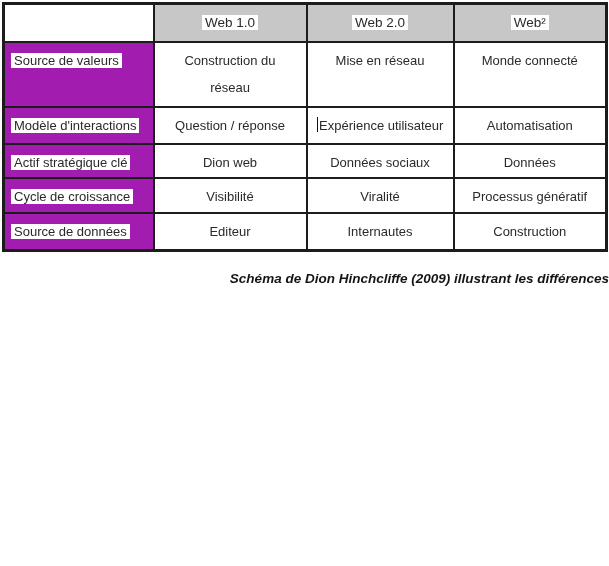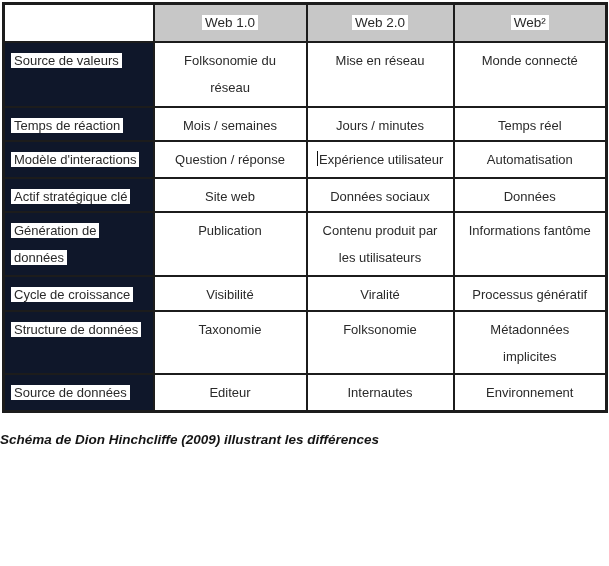--- a/index.html
+++ b/index.html
@@ -21,39 +21,39 @@
     border:2px solid #1c1c1c;
     vertical-align:top;
     padding:4px 3px 1px 3px;
     line-height:27px;
     font-size:13px;font-weight:400;
     text-align:center;
     overflow:hidden;
   }
   th.colhead{background:#c7c7c7;font-size:13.5px;}
   td.corner{background:#ffffff;}
-  td.rowlabel{background:#0f172a;text-align:left;padding-left:6px;}
+  td.rowlabel{background:#a21caf;text-align:left;padding-left:6px;}
   .hl{background:#ffffff;padding:0 3px;}
   .ln{white-space:nowrap;}
   tr.rh-head{height:38px}
   tr.rh-r0{height:65px}
   tr.rh-r1{height:32px}
   tr.rh-r2{height:37px}
   tr.rh-r3{height:16px}
   tr.rh-r4{height:64px}
   tr.rh-r5{height:35px}
   tr.rh-r6{height:63px}
   tr.rh-r7{height:84px}
   tr.rh-r8{height:38px}
   .caret{
     display:inline-block;width:1.5px;height:15px;
     background:#111111;vertical-align:-2px;margin-right:1px;
   }
   .caption{
-    margin-top:16px;text-align:left;
+    margin-top:16px;text-align:right;
     font-weight:700;font-style:italic;
     font-size:13.5px;line-height:22px;color:#151515;
   }
 </style>
 </head>
 <body>
 
 <table class="cmp">
   <colgroup>
     <col class="c0">
@@ -73,45 +73,31 @@
       <th class="colhead">
           <div class="ln"><span class="hl">Web²</span></div>
         </th>
     </tr>
 
     <tr class="rh-r0">
       <td class="rowlabel">
           <div class="ln"><span class="hl">Source de valeurs</span></div>
         </td>
       <td>
-          <div class="ln">Folksonomie du</div>
+          <div class="ln">Construction du</div>
           <div class="ln">réseau</div>
         </td>
       <td>
           <div class="ln">Mise en réseau</div>
         </td>
       <td>
           <div class="ln">Monde connecté</div>
         </td>
     </tr>
 
-    <tr class="rh-r1">
-      <td class="rowlabel">
-          <div class="ln"><span class="hl">Temps de réaction</span></div>
-        </td>
-      <td>
-          <div class="ln">Mois / semaines</div>
-        </td>
-      <td>
-          <div class="ln">Jours / minutes</div>
-        </td>
-      <td>
-          <div class="ln">Temps réel</div>
-        </td>
-    </tr>
 
     <tr class="rh-r2">
       <td class="rowlabel">
           <div class="ln"><span class="hl">Modèle d'interactions</span></div>
         </td>
       <td>
           <div class="ln">Question / réponse</div>
         </td>
       <td>
           <div class="ln"><span class="caret"></span><span>Expérience utilisateur</span></div>
@@ -119,91 +105,60 @@
       <td>
           <div class="ln">Automatisation</div>
         </td>
     </tr>
 
     <tr class="rh-r3">
       <td class="rowlabel">
           <div class="ln"><span class="hl">Actif stratégique clé</span></div>
         </td>
       <td>
-          <div class="ln">Site web</div>
+          <div class="ln">Dion web</div>
         </td>
       <td>
           <div class="ln">Données sociaux</div>
         </td>
       <td>
           <div class="ln">Données</div>
         </td>
     </tr>
 
-    <tr class="rh-r4">
-      <td class="rowlabel">
-          <div class="ln"><span class="hl">Génération de</span></div>
-          <div class="ln"><span class="hl">données</span></div>
-        </td>
-      <td>
-          <div class="ln">Publication</div>
-        </td>
-      <td>
-          <div class="ln">Contenu produit par</div>
-          <div class="ln">les utilisateurs</div>
-        </td>
-      <td>
-          <div class="ln">Informations fantôme</div>
-        </td>
-    </tr>
 
     <tr class="rh-r5">
       <td class="rowlabel">
           <div class="ln"><span class="hl">Cycle de croissance</span></div>
         </td>
       <td>
           <div class="ln">Visibilité</div>
         </td>
       <td>
           <div class="ln">Viralité</div>
         </td>
       <td>
           <div class="ln">Processus génératif</div>
         </td>
     </tr>
 
-    <tr class="rh-r6">
-      <td class="rowlabel">
-          <div class="ln"><span class="hl">Structure de données</span></div>
-        </td>
-      <td>
-          <div class="ln">Taxonomie</div>
-        </td>
-      <td>
-          <div class="ln">Folksonomie</div>
-        </td>
-      <td>
-          <div class="ln">Métadonnées</div>
-          <div class="ln">implicites</div>
-        </td>
-    </tr>
 
 
     <tr class="rh-r8">
       <td class="rowlabel">
           <div class="ln"><span class="hl">Source de données</span></div>
         </td>
       <td>
           <div class="ln">Editeur</div>
         </td>
       <td>
           <div class="ln">Internautes</div>
         </td>
       <td>
-          <div class="ln">Environnement</div>
+          <div class="ln">Construction</div>
         </td>
     </tr>
   </tbody>
 </table>
 
 <div class="caption">
   <div>Schéma de Dion Hinchcliffe (2009) illustrant les différences</div>
 </div>
 
 </body></html>

